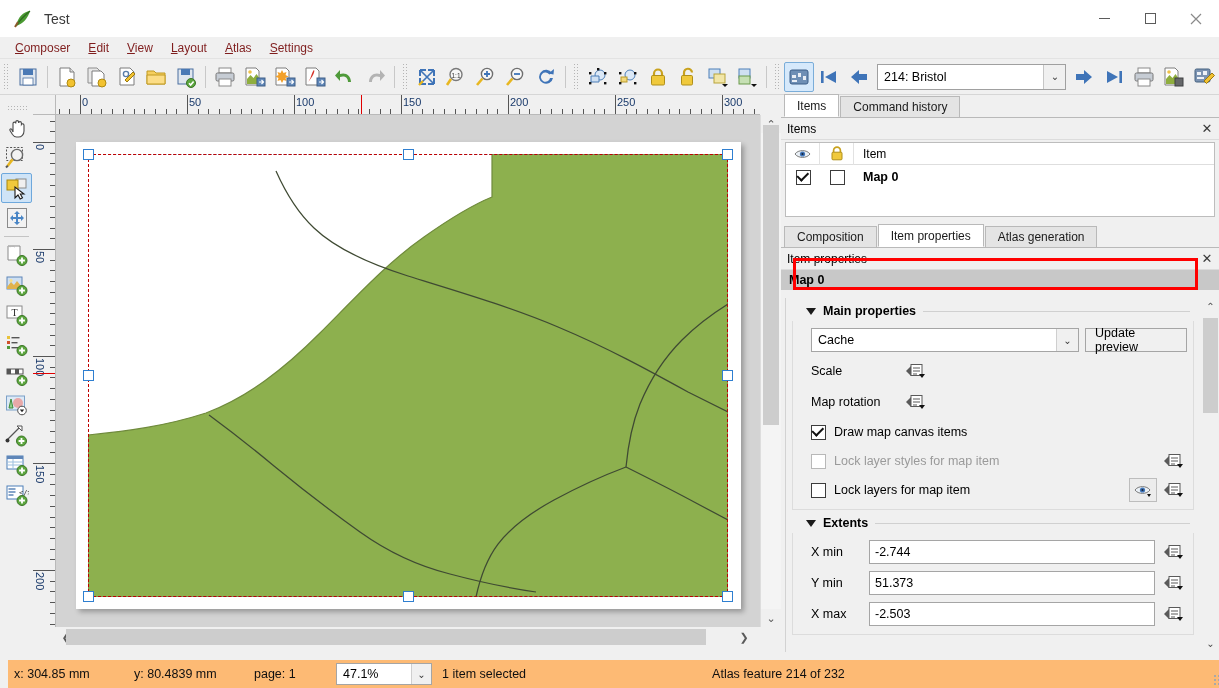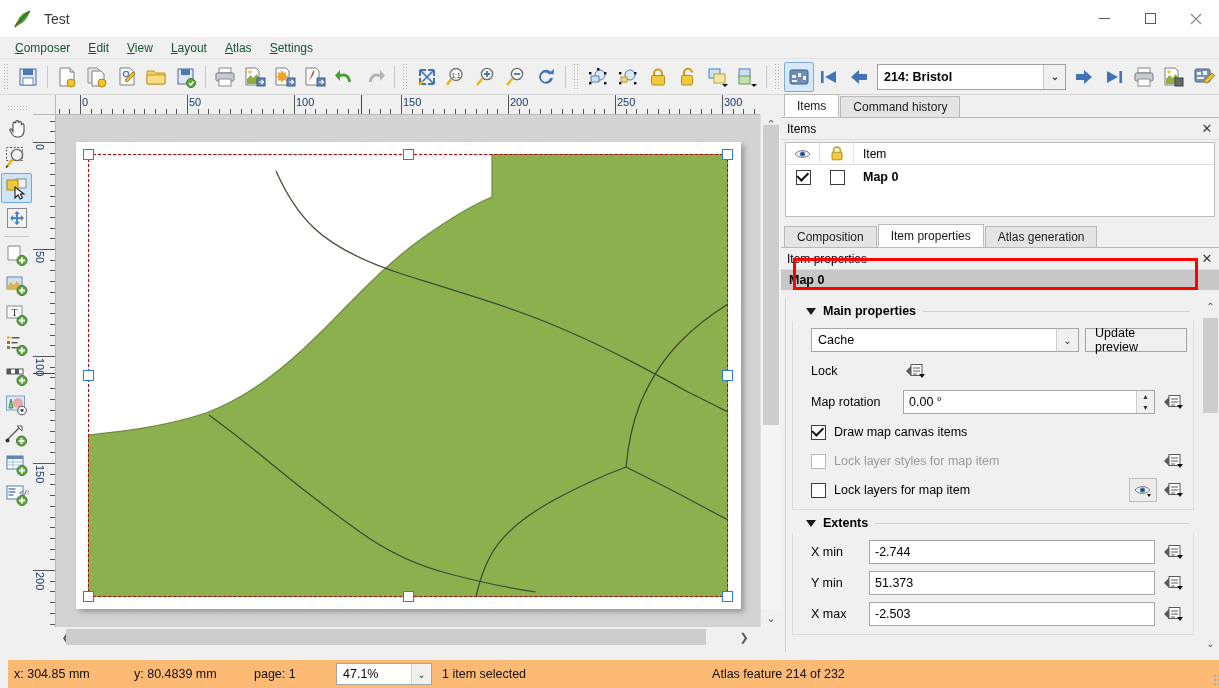--- a/index.html
+++ b/index.html
@@ -25,41 +25,41 @@
              color: #6d6d6d; font-size: 13px; }
   .wb-min { width: 11px; height: 1px; background: #5b5b5b; }
   .wb-max { width: 11px; height: 11px; border: 1px solid #5b5b5b; }
 
   
   .menubar {
     position: absolute; left: 0; top: 37px; width: 1219px; height: 22px;
     background: #f0f0f0; display: flex; align-items: center; padding-left: 6px;
     border-bottom: 1px solid #e3e3e3;
   }
-  .menu-item { padding: 2px 9px; font-size: 12px; color: #14532d; cursor: default; }
+  .menu-item { padding: 2px 9px; font-size: 12px; color: #7f1d1d; cursor: default; }
   .menu-item u { text-decoration: underline; }
 
   
   .toolbar {
     position: absolute; left: 0; top: 59px; width: 1219px; height: 36px;
     background: #f0f0f0; display: flex; align-items: center;
     border-bottom: 1px solid #d6d6d6;
   }
   .tb-grip { width: 8px; height: 26px; margin: 0 3px 0 2px;
     background-image: radial-gradient(#b4b4b4 1px, transparent 1px);
     background-size: 3px 3px; background-position: 1px 2px; }
   .tb-btn { width: 30px; height: 30px; display: flex; align-items: center; justify-content: center;
             border: 1px solid transparent; border-radius: 2px; }
   .tb-btn.active { background: #d6e9fb; border-color: #7aadd9; }
   .tb-sep { width: 1px; height: 22px; background: #c8c8c8; margin: 0 4px; }
 
   .atlas-combo {
     width: 190px; height: 26px; background: #fff; border: 1px solid #a0a0a0;
     display: flex; align-items: center; padding-left: 6px; font-size: 12.5px;
-    margin: 0 3px; position: relative; font-weight: bold;
+    margin: 0 3px; position: relative;
   }
   .atlas-combo .arrow-box {
     position: absolute; right: 0; top: 0; width: 22px; height: 24px;
     background: #f0f0f0; border-left: 1px solid #c6c6c6;
     display: flex; align-items: center; justify-content: center;
   }
 
   
   .leftcol {
     position: absolute; left: 0; top: 95px; width: 33px; height: 557px;
@@ -869,40 +869,33 @@
               <div class="combo" style="flex:0 0 268px;">
                 <span>Cache</span>
                 <div class="arrow-box">
                     <span class="chev">⌄</span>
                   </div>
               </div>
               <div class="btn">Update preview</div>
             </div>
 
             <div class="row">
-              <div class="lbl" style="width:86px">Lock</div>
+              <div class="lbl" style="width:86px">Scale</div>
               <div class="dd-btn">
                 <svg width="22" height="18" viewBox="0 0 22 18">
                   <path d="M1 9 L6 4 L6 14 Z" fill="#5a5a5a"></path>
                   <rect x="6" y="2.5" width="11" height="11" fill="#fff" stroke="#5a5a5a"></rect>
                   <path d="M8 6 h7 M8 9 h7 M8 12 h4" stroke="#5a5a5a" stroke-width="1.1"></path>
                   <path d="M14 12 l6 0 l-3 4 Z" fill="#111"></path>
                 </svg>
               </div>
             </div>
 
             <div class="row">
               <div class="lbl" style="width:86px">Map rotation</div>
-              <div class="spinbox">
-                <span>0.00 °</span>
-                <div class="spin-btns">
-                  <div>▲</div>
-                  <div>▼</div>
-                </div>
-              </div>
               <div class="dd-btn">
                 <svg width="22" height="18" viewBox="0 0 22 18">
                   <path d="M1 9 L6 4 L6 14 Z" fill="#5a5a5a"></path>
                   <rect x="6" y="2.5" width="11" height="11" fill="#fff" stroke="#5a5a5a"></rect>
                   <path d="M8 6 h7 M8 9 h7 M8 12 h4" stroke="#5a5a5a" stroke-width="1.1"></path>
                   <path d="M14 12 l6 0 l-3 4 Z" fill="#111"></path>
                 </svg>
               </div>
             </div>
 

